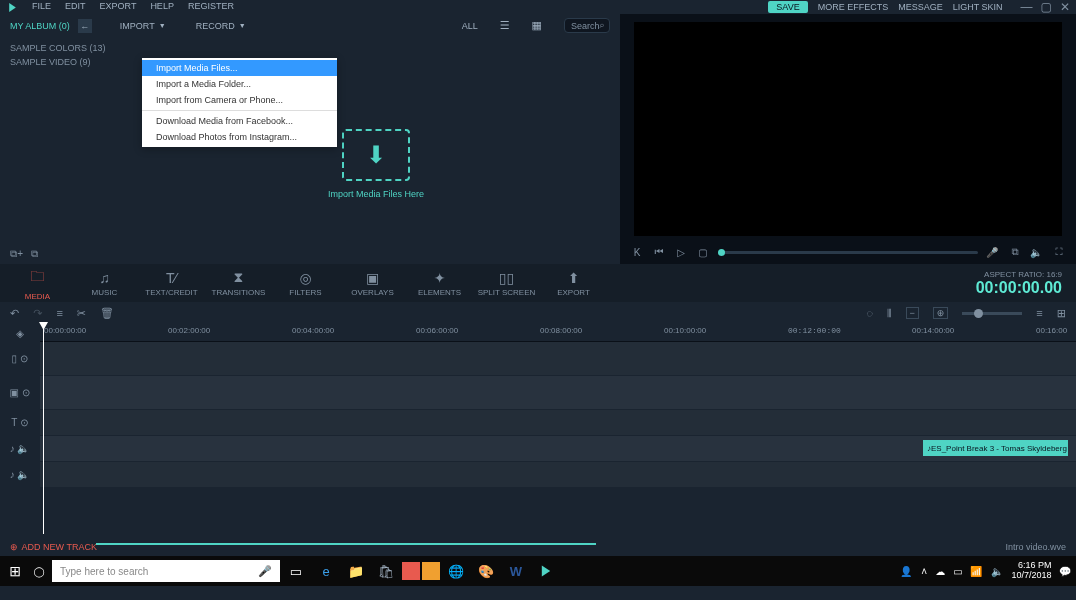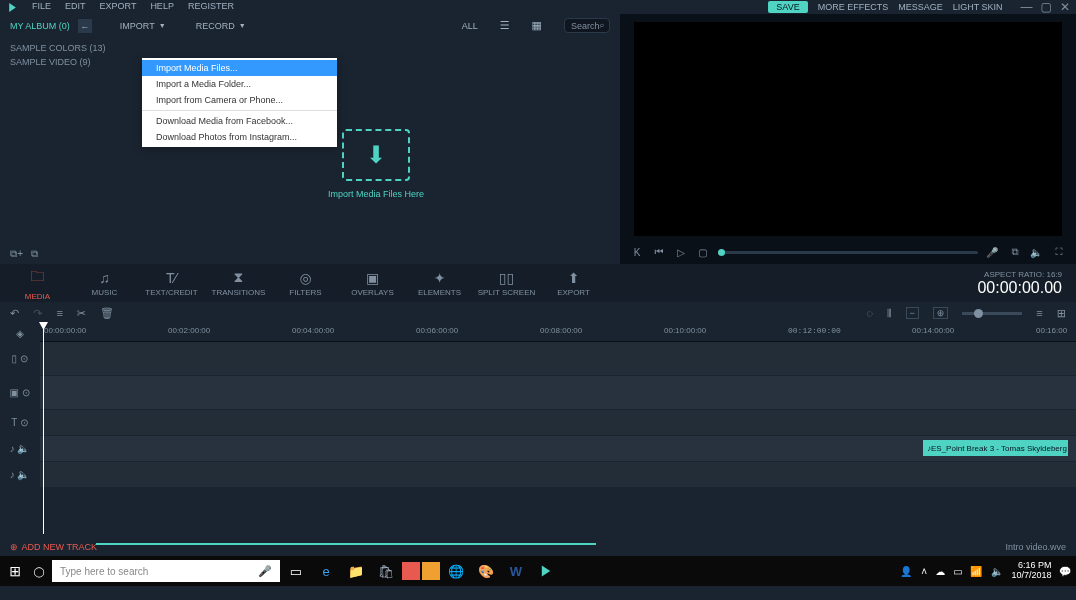--- a/index.html
+++ b/index.html
@@ -52,21 +52,21 @@
 
 .lib-actions { position:absolute; bottom:4px; left:10px; display:flex; gap:8px; font-size:10px; color:#8090a0; }
 
 
 .tabs-bar { height: 38px; background: #151e28; display:flex; align-items:center; padding: 0 4px; }
 .tab { width: 67px; display:flex; flex-direction:column; align-items:center; gap:2px; color:#8090a0; font-size: 8px; cursor:pointer; }
 .tab.active { color: #e85a4f; }
 .tab-icon { font-size: 14px; }
 .aspect-info { margin-left:auto; text-align:right; padding-right: 10px; }
 .aspect-label { font-size: 8px; color:#8090a0; }
-.timecode { font-size: 16px; color: #ffffff; font-weight:normal; }
+.timecode { font-size: 16px; color: #5eead4; font-weight:bold; }
 
 
 .timeline-controls { height: 22px; background: #1a2430; display:flex; align-items:center; padding: 0 10px; gap:14px; font-size:11px; color:#8090a0; }
 .tc-spacer { flex:1; }
 .zoom-slider { width:60px; height:3px; background:#3a4a5a; position:relative; }
 .zoom-dot { position:absolute; left:20%; top:-3px; width:9px; height:9px; background:#8090a0; border-radius:50%; }
 .tc-btn-box { border:1px solid #3a4a5a; padding:0 3px; font-size:9px; }
 
 
 .ruler-row { display:flex; height:18px; background:#1a2430; }

